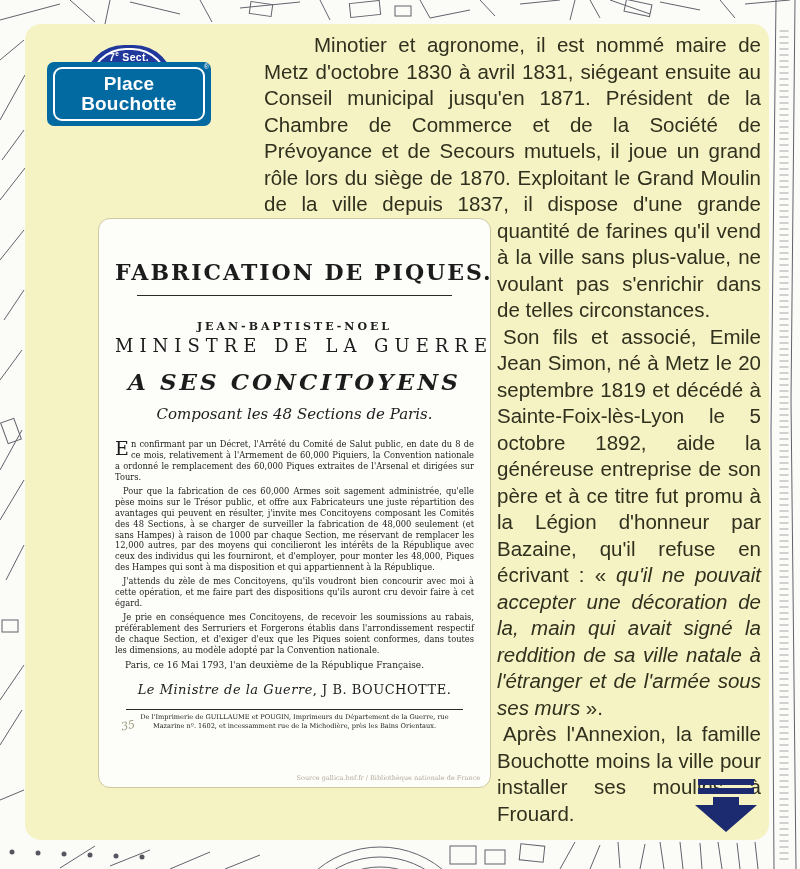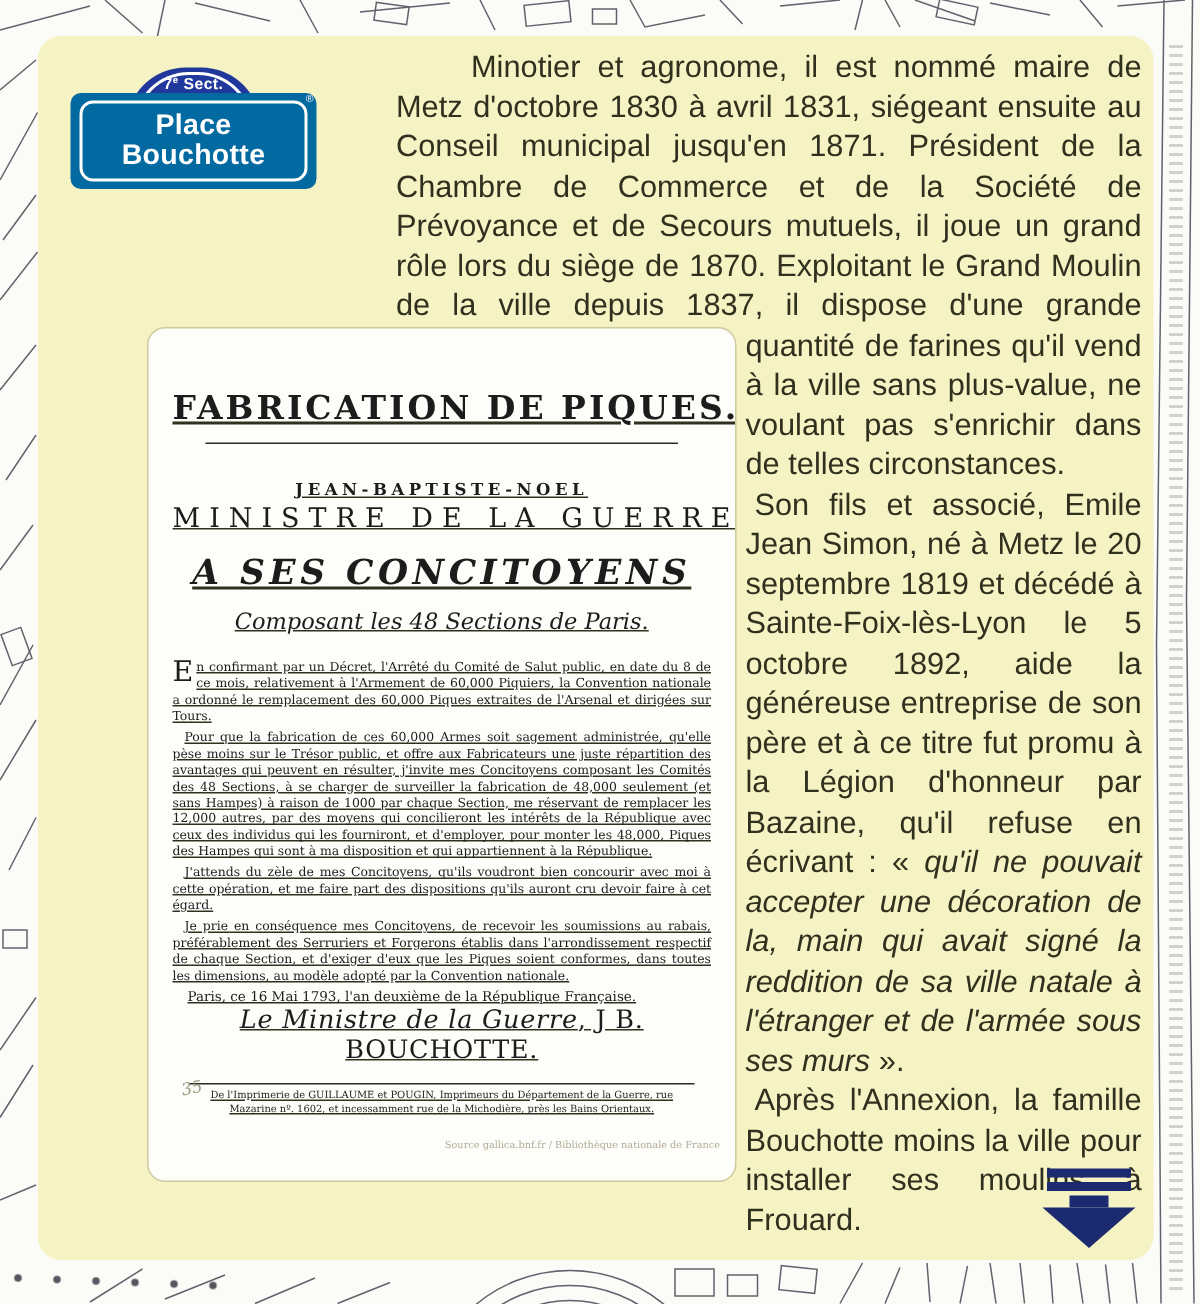--- a/index.html
+++ b/index.html
@@ -49,50 +49,50 @@
     position:absolute;top:1px;right:2px;z-index:3;color:#fff;font-size:7px;line-height:7px;
   }
 
   
   .article p{margin:0;}
   .article .p-first{text-indent:50px;}
   .article .p-next{text-indent:6px;}
   .article .quote{font-style:italic;margin-top:43px;}
 
   
-  .poster-float{float:left;clear:left;width:462px;height:632px;text-decoration:underline;}
+  .poster-float{float:left;clear:left;width:462px;height:632px;}
   .poster-card{
     margin-left:63px;width:393px;height:570px;box-sizing:border-box;
     background:#fdfdfa;border:1px solid #cfc9a0;border-radius:12px;
     padding:34px 16px 0;position:relative;overflow:hidden;
     font-family:"DejaVu Serif","Liberation Serif",serif;color:#1c1c1c;
     text-align:center;line-height:normal;
   }
   .poster-title{font-size:22px;font-weight:bold;letter-spacing:2px;margin:6px 0 10px;white-space:nowrap;}
   .poster-rule{border:none;border-top:1.5px solid #2a2a2a;width:88%;margin:0 auto 14px;}
   .poster-rule2{border:none;border-top:1px solid #2a2a2a;width:94%;margin:12px auto 3px;}
   .poster-name-small{font-size:11px;font-weight:bold;letter-spacing:3px;margin:24px 0 2px;}
   .poster-name-large{font-size:43px;font-weight:bold;letter-spacing:1px;margin:0 0 10px;white-space:nowrap;}
   .poster-role{font-size:18px;letter-spacing:6px;margin:0 0 12px;white-space:nowrap;}
   .poster-address{font-size:23px;font-style:italic;font-weight:bold;letter-spacing:3px;margin:0 0 10px;white-space:nowrap;}
   .poster-subtitle{font-size:15px;font-style:italic;margin:0 0 16px;}
   .poster-body{text-align:justify;font-size:8.3px;line-height:1.32;}
   .poster-body p{margin:0 0 3px;text-indent:8px;}
   .poster-body p.has-dropcap{text-indent:0;}
   .dropcap{float:left;font-size:19px;line-height:16px;padding:1px 2px 0 0;font-weight:normal;}
   .poster-dateline{text-align:left;font-size:9px;text-indent:10px;margin-top:4px;}
-  .poster-signature{text-align:center;font-size:17px;letter-spacing:0.5px;}
+  .poster-signature{text-align:center;font-size:13px;margin-top:12px;letter-spacing:0.5px;}
   .sig-role{font-style:italic;}
   .poster-imprint{font-size:6.6px;line-height:1.45;width:88%;margin:0 auto;text-align:center;color:#222;}
   .poster-note{
     position:absolute;left:22px;bottom:55px;transform:rotate(-12deg);
     color:#9b9b7d;font-size:11px;font-style:italic;
   }
   .poster-source{
-    position:absolute;right:10px;bottom:20px;font-size:6.5px;color:#b3ab98;
+    position:absolute;right:10px;bottom:5px;font-size:6.5px;color:#b3ab98;
   }
 
   
   .down-arrow{
     position:absolute;right:12px;bottom:8px;width:62px;cursor:pointer;
   }
   .arrow-bar{width:56px;height:6px;background:#1c2a70;margin:0 auto 3px;}
   .arrow-shaft{width:26px;height:8px;background:#1c2a70;margin:0 auto;}
   .arrow-head{width:0;height:0;margin:0 auto;
     border-left:31px solid transparent;border-right:31px solid transparent;

